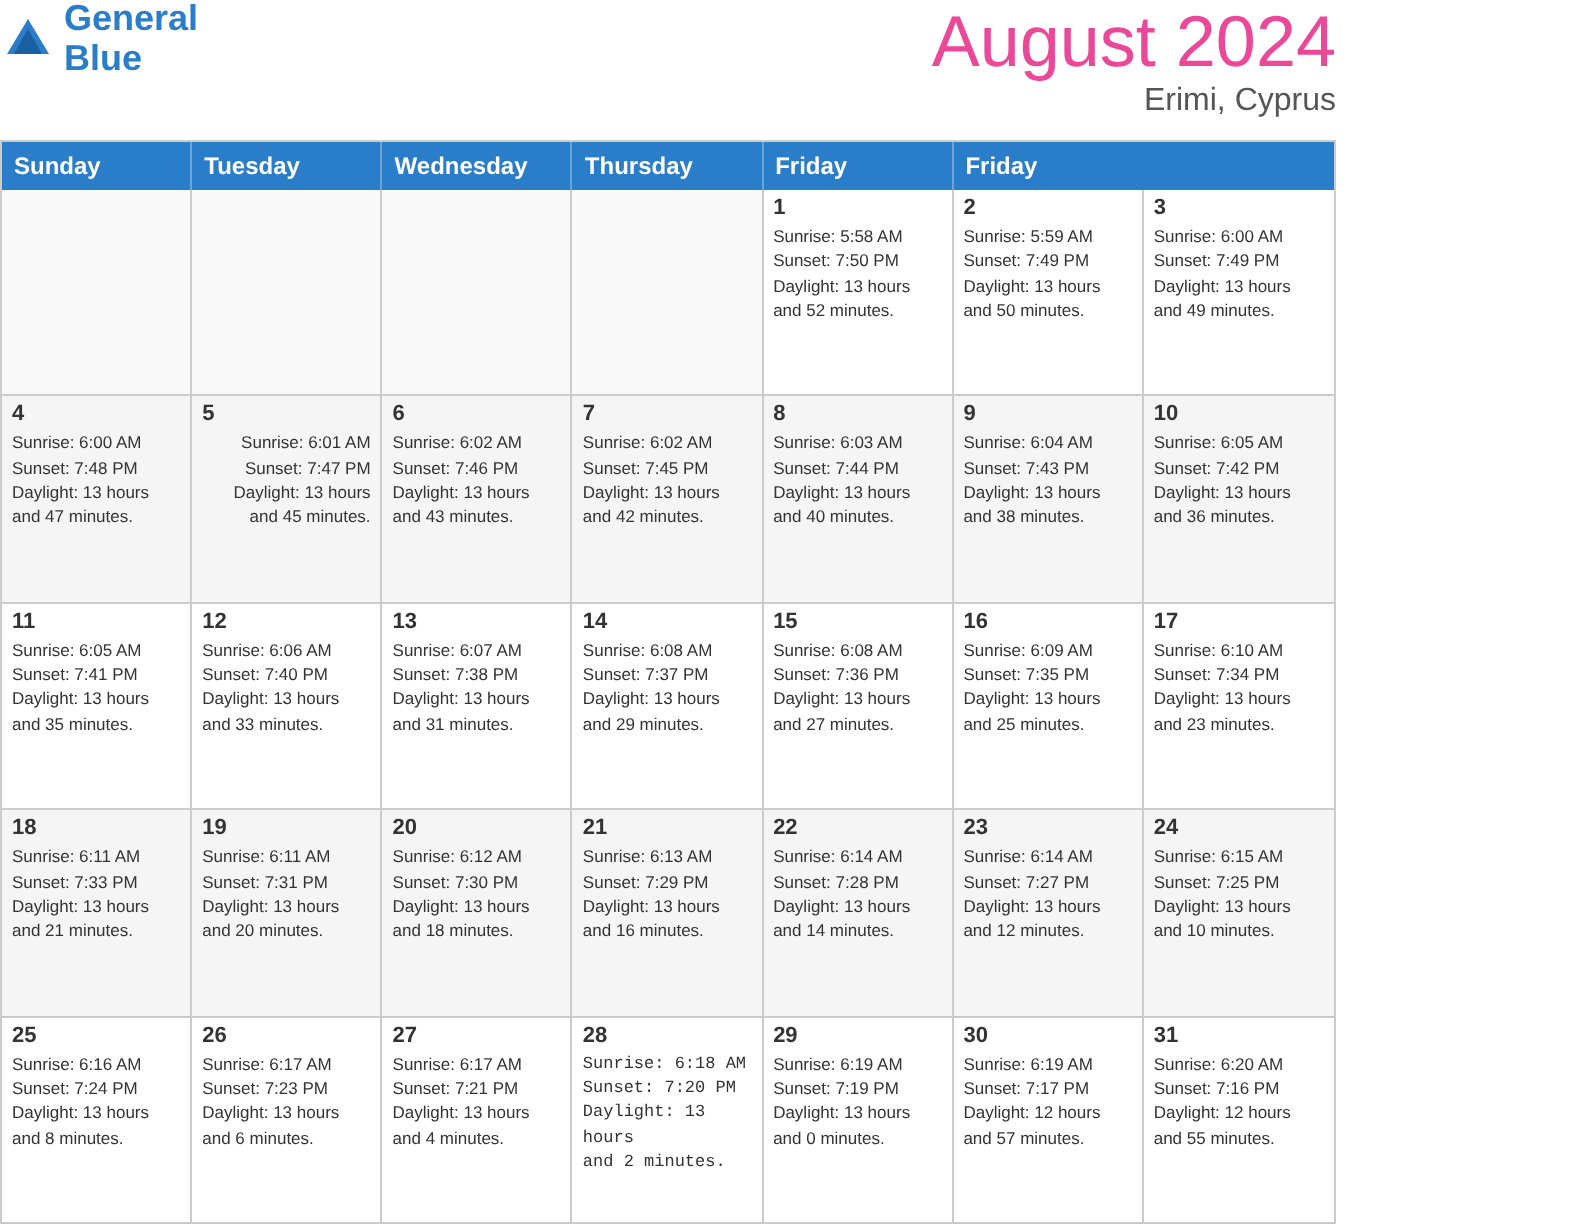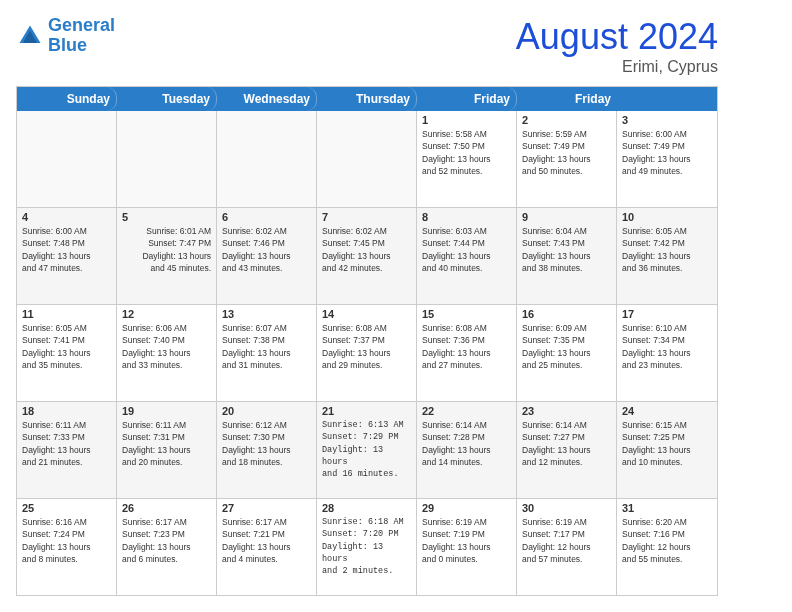--- a/index.html
+++ b/index.html
@@ -4,23 +4,22 @@
   <style>
     * { margin: 0; padding: 0; box-sizing: border-box; }
     body {
       font-family: Arial, sans-serif;
       background: #fff;
       width: 792px;
       height: 612px;
       overflow: hidden;
     }
     .page {
-      width: 734px;
+      width: 668px;
       height: 612px;
-      padding: 16px;
       display: flex;
       flex-direction: column;
     }
     .header {
       display: flex;
       justify-content: space-between;
       align-items: flex-start;
       margin-bottom: 10px;
     }
     .logo {
@@ -40,21 +39,21 @@
     .logo-icon {
       width: 28px;
       height: 28px;
     }
     .title-block {
       text-align: right;
     }
     .month-title {
       font-size: 36px;
       font-weight: normal;
-      color: #1d4ed8;
+      color: #ec4899;
     }
     .location {
       font-size: 16px;
       color: #555;
     }
     .calendar {
       flex: 1;
       display: flex;
       flex-direction: column;
       border: 1px solid #ccc;
@@ -62,23 +61,22 @@
     .cal-header {
       display: grid;
       grid-template-columns: repeat(7, 1fr);
       background: #2a7dc9;
     }
     .cal-header-cell {
       color: #fff;
       font-size: 12px;
       font-weight: bold;
       padding: 5px 6px;
-      text-align: right;
+      text-align: left;
       border-right: 1px solid rgba(255,255,255,0.3);
-      border-radius: 10px;
     }
     .cal-header-cell:last-child { border-right: none; }
     .cal-body {
       display: flex;
       flex-direction: column;
       flex: 1;
     }
     .cal-row {
       display: grid;
       grid-template-columns: repeat(7, 1fr);
@@ -292,21 +290,21 @@
           </div>
           <div class="cal-cell alt">
             <span class="day-num">20</span>
             <div class="day-info" style="white-space: pre-line;">Sunrise: 6:12 AM
 Sunset: 7:30 PM
 Daylight: 13 hours
 and 18 minutes.</div>
           </div>
           <div class="cal-cell alt">
             <span class="day-num">21</span>
-            <div class="day-info" style="white-space: pre-line; font-family: Liberation Mono, monospace;">Sunrise: 6:13 AM
+            <div class="day-info" style="white-space: pre-line;">Sunrise: 6:13 AM
 Sunset: 7:29 PM
 Daylight: 13 hours
 and 16 minutes.</div>
           </div>
           <div class="cal-cell alt">
             <span class="day-num">22</span>
             <div class="day-info" style="white-space: pre-line;">Sunrise: 6:14 AM
 Sunset: 7:28 PM
 Daylight: 13 hours
 and 14 minutes.</div>

